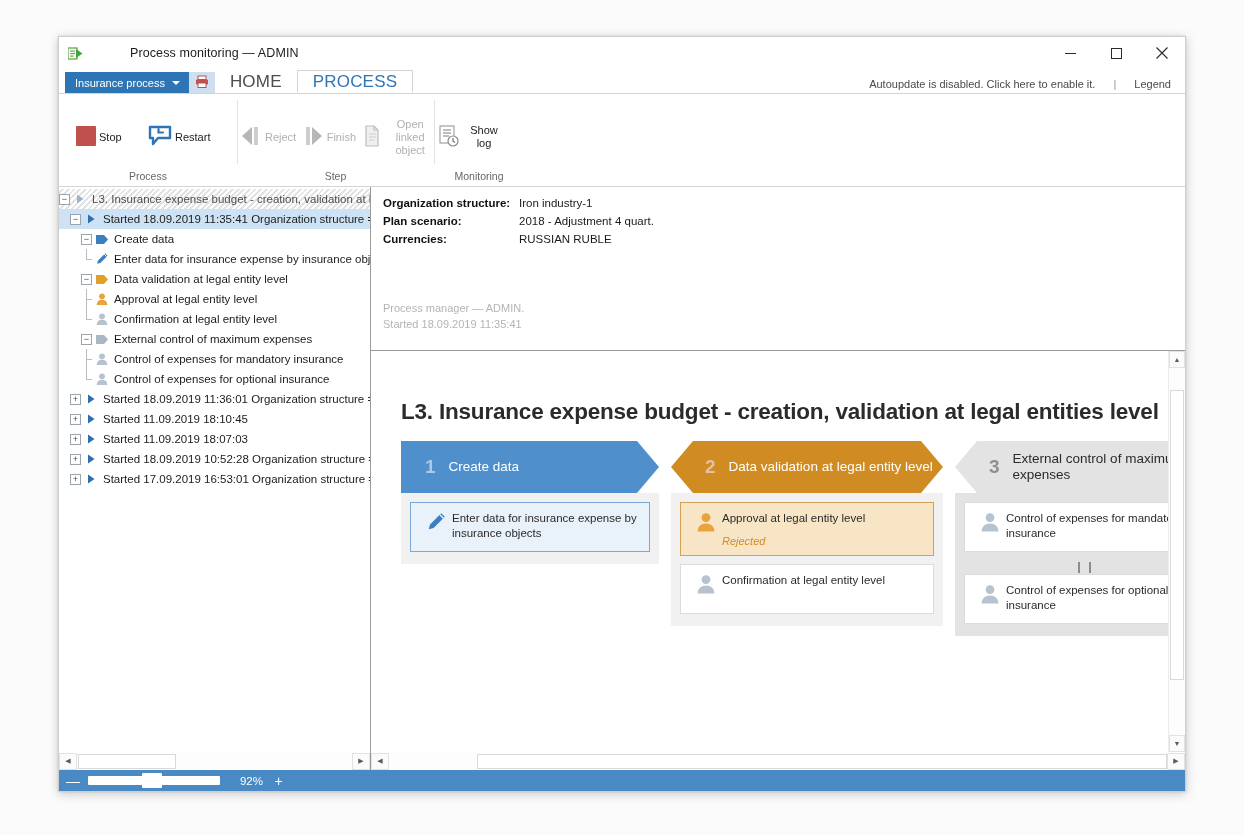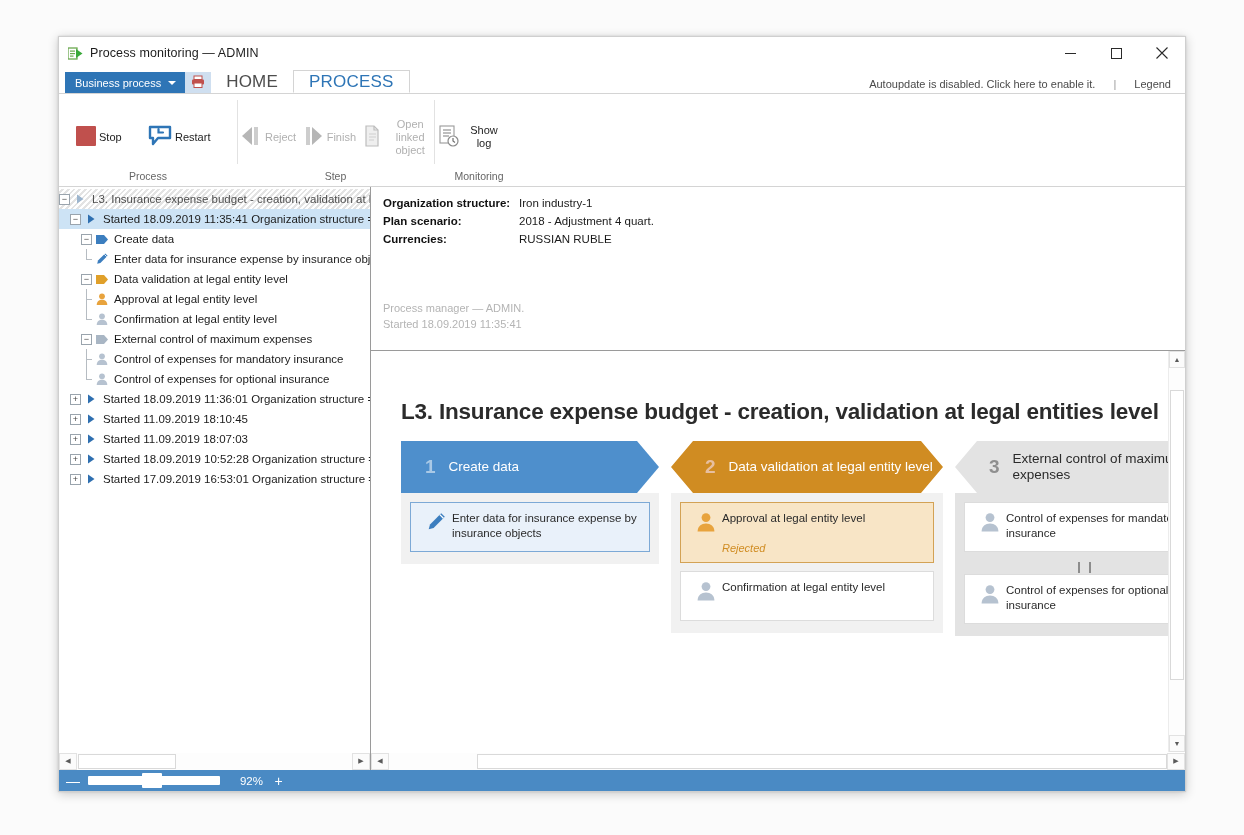--- a/index.html
+++ b/index.html
@@ -26,21 +26,21 @@
 
   
   .titlebar {
     height: 32px; flex: 0 0 32px;
     display: flex; align-items: center;
     background: #ffffff;
     position: relative;
   }
   .title-icon { margin-left: 9px; margin-right: 7px; display:flex; align-items:center; }
   .title-text {
-    font-size: 12.5px; color: #1c1c1c; letter-spacing: .1px;
+    font-size: 12.5px; color: #1c1c1c; letter-spacing: .1px; margin-left: 40px;
   }
   .winbtns { position: absolute; right: 0; top: 0; height: 32px; display: flex; }
   .winbtn {
     width: 46px; height: 32px;
     display: flex; align-items: center; justify-content: center;
     color: #2a2a2a;
   }
 
   
   .tabrow {
@@ -261,21 +261,21 @@
     min-height: 50px;
     display: flex; align-items: flex-start;
     padding: 8px 9px;
     margin-bottom: 8px;
   }
   .card:last-child { margin-bottom: 0; }
   .card.blue  { background: #e9f1fa; border-color: #7ca9d6; }
   .card.amber { background: #f8e5c6; border-color: #d3a255; }
   .card .cico { width: 32px; flex: 0 0 32px; display:flex; align-items:center; justify-content:center; }
   .card .ctext { font-size: 11.5px; color: #2a2a2a; line-height: 15px; }
-  .card .cstatus { font-size: 11px; color: #d08c22; font-style: italic; margin-top: 16px; }
+  .card .cstatus { font-size: 11px; color: #d08c22; font-style: italic; margin-top: 9px; }
 
   .gapmarks { height: 14px; display: flex; justify-content: center; align-items: center; gap: 9px; }
   .gapmarks span { display:block; width: 2px; height: 11px; background: #8c8c8c; }
 
   
   .vscroll {
     width: 17px; flex: 0 0 17px;
     background: #ffffff;
     border-left: 1px solid #ececec;
     display: flex; flex-direction: column;
@@ -347,21 +347,21 @@
         <div class="winbtn close">
           <svg width="12" height="12" viewBox="0 0 12 12">
               <path d="M0.5 0.5 L11.5 11.5 M11.5 0.5 L0.5 11.5" stroke="currentColor" stroke-width="1.1" fill="none"></path>
             </svg>
         </div>
       </div>
     </div>
 
     <div class="tabrow">
       <div class="bp-btn">
-        <span>Business process</span>
+        <span>Insurance process</span>
         <span class="bp-caret"></span>
       </div>
       <div class="print-btn">
         <span>
           <svg width="14" height="13" viewBox="0 0 14 13">
             <rect x="3" y="1" width="8" height="3.5" fill="#ffffff" stroke="#c0504d" stroke-width="1"></rect>
             <rect x="1" y="4.5" width="12" height="5" rx="1" fill="#c0504d"></rect>
             <rect x="3" y="8" width="8" height="4.5" fill="#ffffff" stroke="#c0504d" stroke-width="1"></rect>
           </svg>
         </span>

